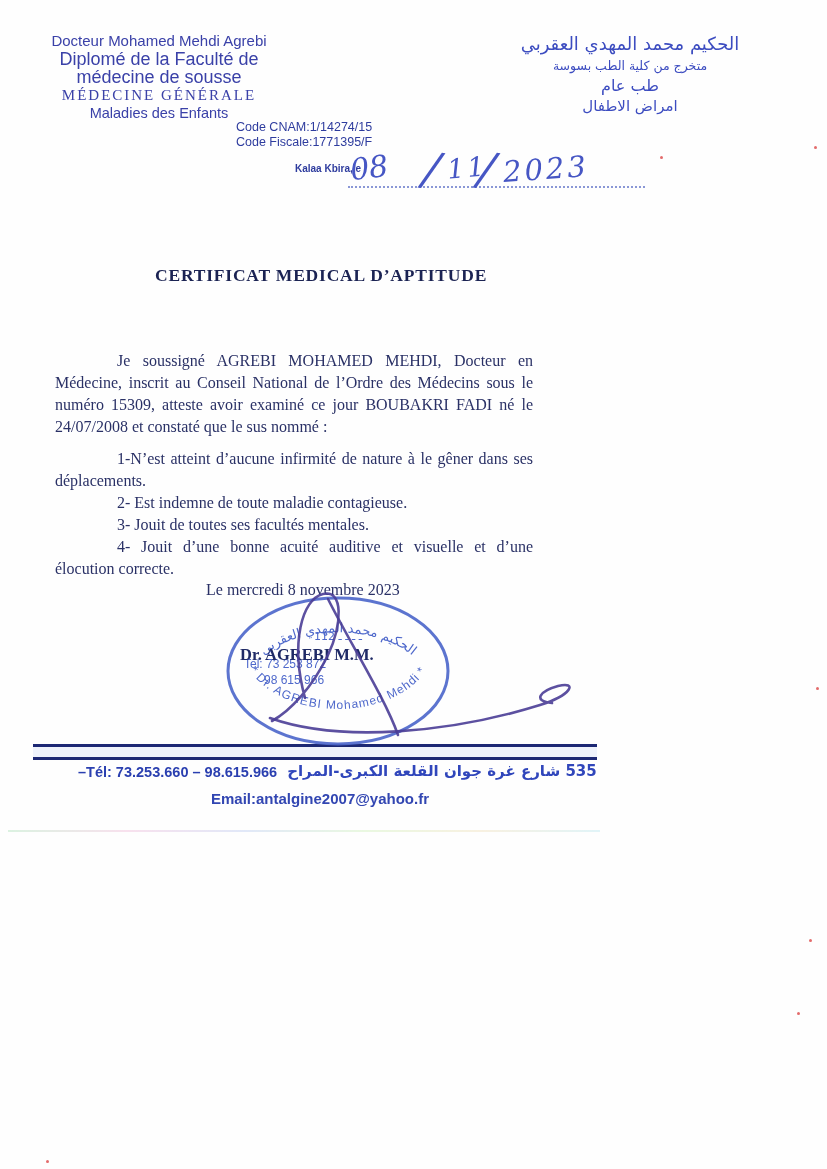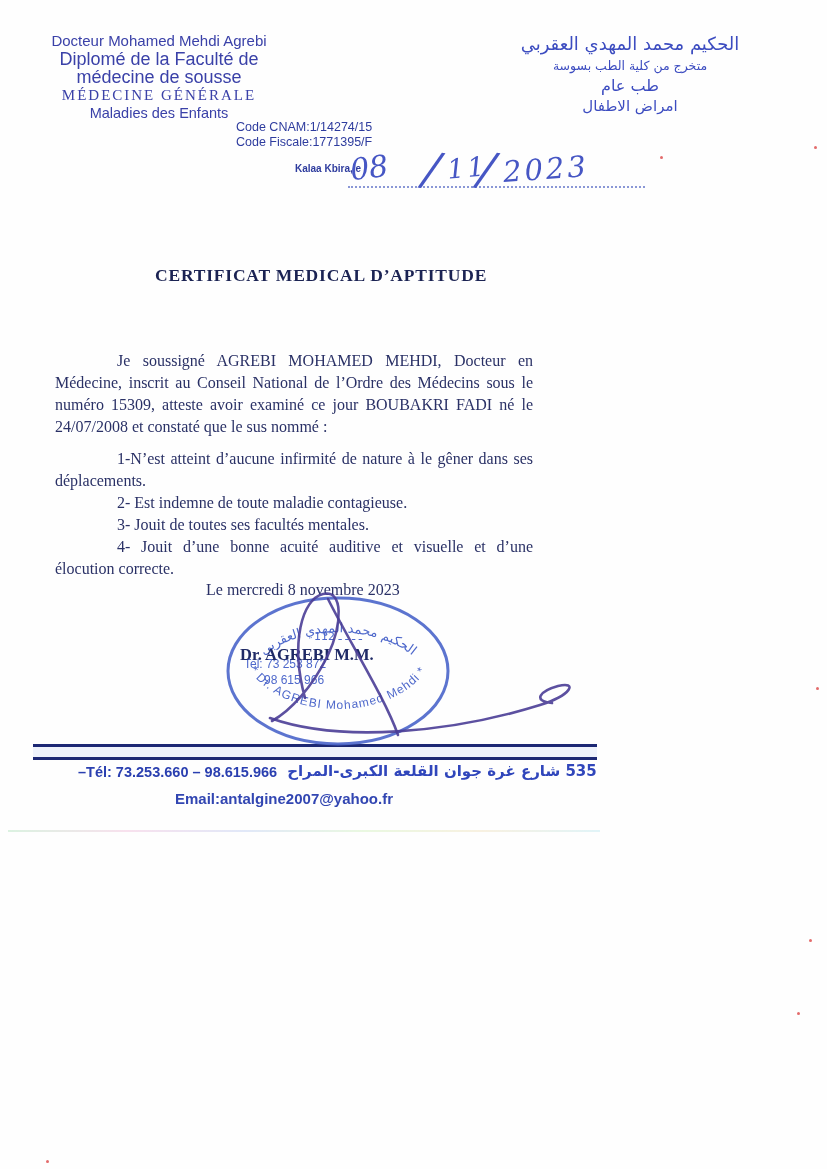--- a/index.html
+++ b/index.html
@@ -65,21 +65,21 @@
   .stamp-line{font-family:"DejaVu Sans",sans-serif;font-size:11px;fill:#4e68cb;}
   .stamp-tel{font-family:"Liberation Sans",sans-serif;font-size:12px;fill:#4e68cb;}
   .sigsvg{position:absolute;left:220px;top:583px;z-index:4;}
   .sig{fill:none;stroke:#4a3d96;stroke-width:2.6;stroke-linecap:round;opacity:.9;}
   
   .rule{position:absolute;left:33px;top:744px;width:564px;height:10px;
     border-top:3px solid #1c2874;border-bottom:3px solid #1c2874;background:#eef2fb;}
   .contact{position:absolute;left:78px;top:762px;display:flex;gap:10px;align-items:flex-end;}
   .contact .phone{color:#2a3fb0;font-family:"Liberation Sans",sans-serif;font-size:14.5px;font-weight:700;white-space:nowrap;}
   .contact .addr{direction:rtl;color:#3046bb;font-family:"DejaVu Sans",sans-serif;font-size:15px;font-weight:600;white-space:nowrap;}
-  .email{position:absolute;left:175px;top:790px;color:#3246b2;
+  .email{position:absolute;left:211px;top:790px;color:#3246b2;
     font-family:"Liberation Sans",sans-serif;font-size:15px;font-weight:600;text-align:center;}
   .hairline{position:absolute;left:8px;top:830px;width:592px;height:2px;opacity:.55;
     background:linear-gradient(90deg,#bfe8c9,#f3c9e0,#c9d6f3,#d9f3c9,#f3e6c9,#c9ecf3);}
   
   .speck{position:absolute;width:3px;height:3px;border-radius:50%;background:#d93a3a;opacity:.75;}
 </style>
 </head>
 <body>
 
 <div class="page">

